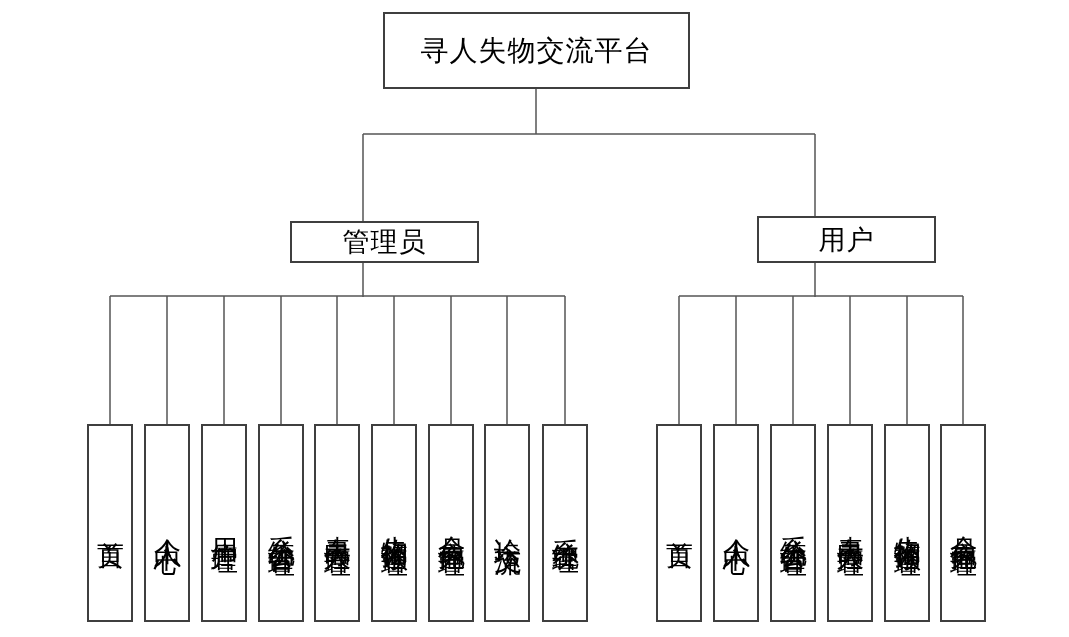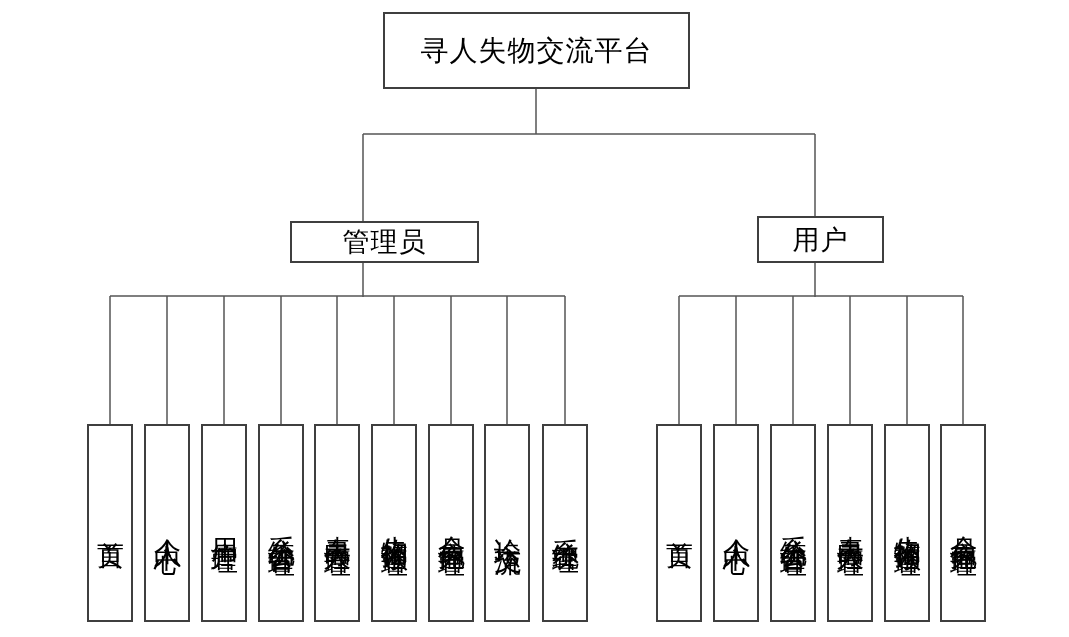--- a/index.html
+++ b/index.html
@@ -74,21 +74,21 @@
   </svg>
 
   <div class="node root-node" style="left:383px; top:12px; width:307px; height:77px;">
     <span>寻人失物交流平台</span>
   </div>
 
   <div class="node branch-node" style="left:269px; top:221px; width:189px; height:42px;">
     <span>管理员</span>
   </div>
 
-  <div class="node branch-node" style="left:736px; top:216px; width:127px; height:47px;">
+  <div class="node branch-node" style="left:736px; top:216px; width:179px; height:47px;">
     <span>用户</span>
   </div>
 
   <div class="node leaf" style="left:87px;">
     <span class="v-label">首页</span>
   </div>
   <div class="node leaf" style="left:144px;">
     <span class="v-label">个人中心</span>
   </div>
   <div class="node leaf" style="left:201px;">

